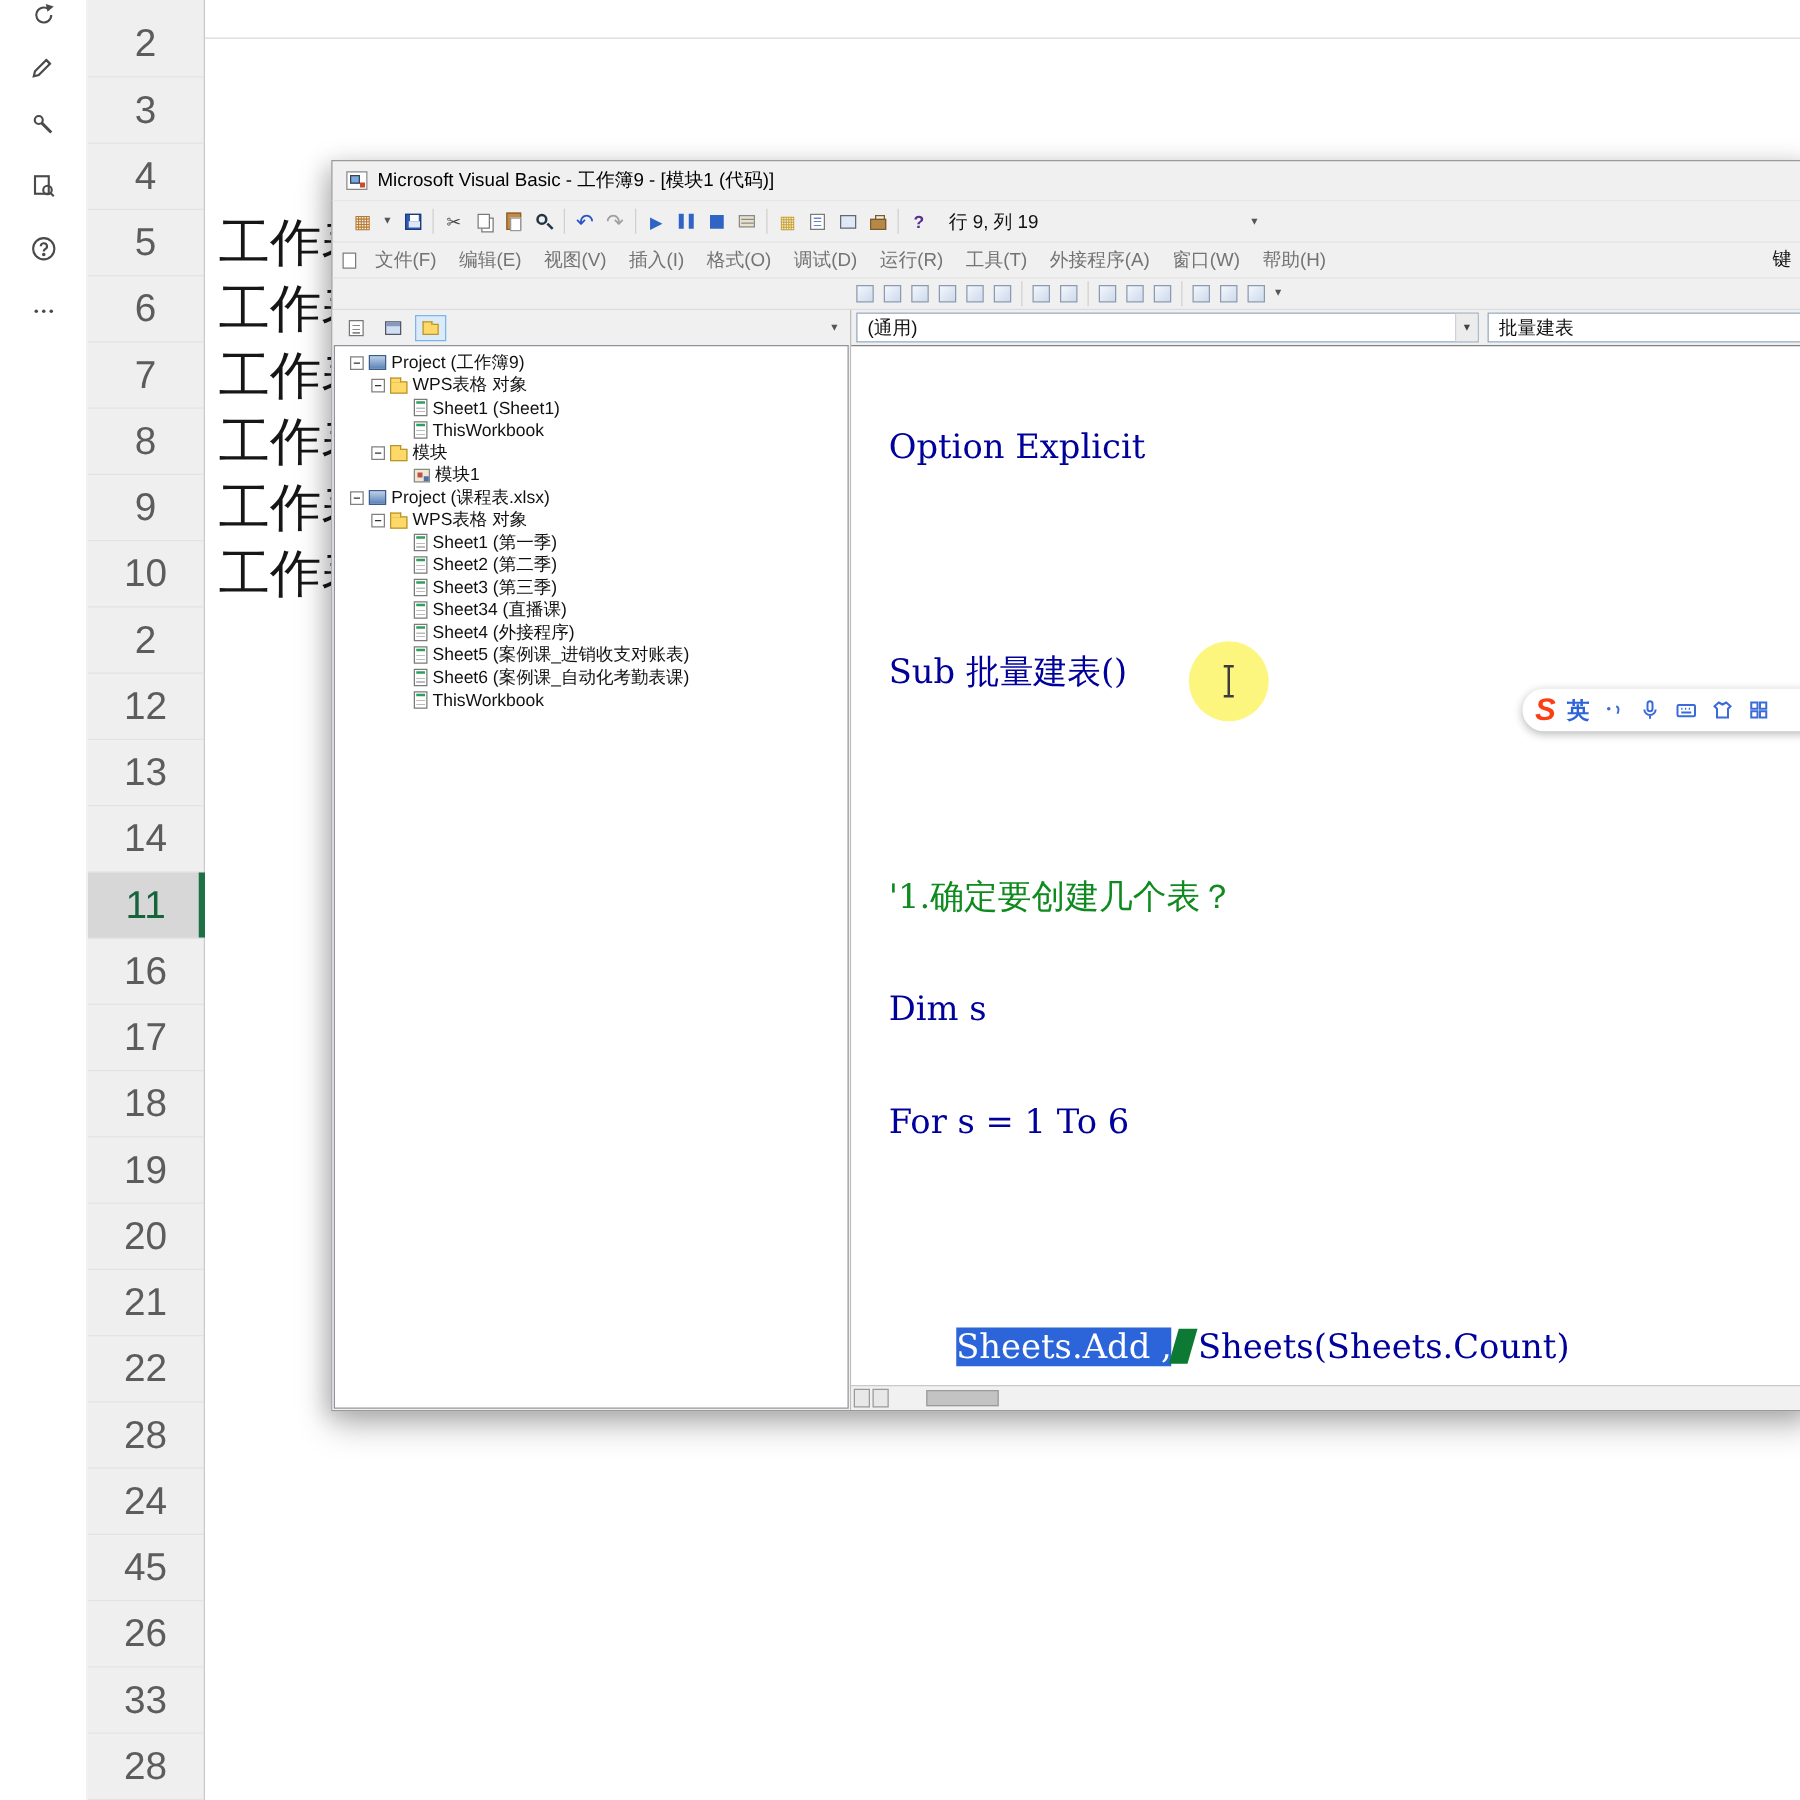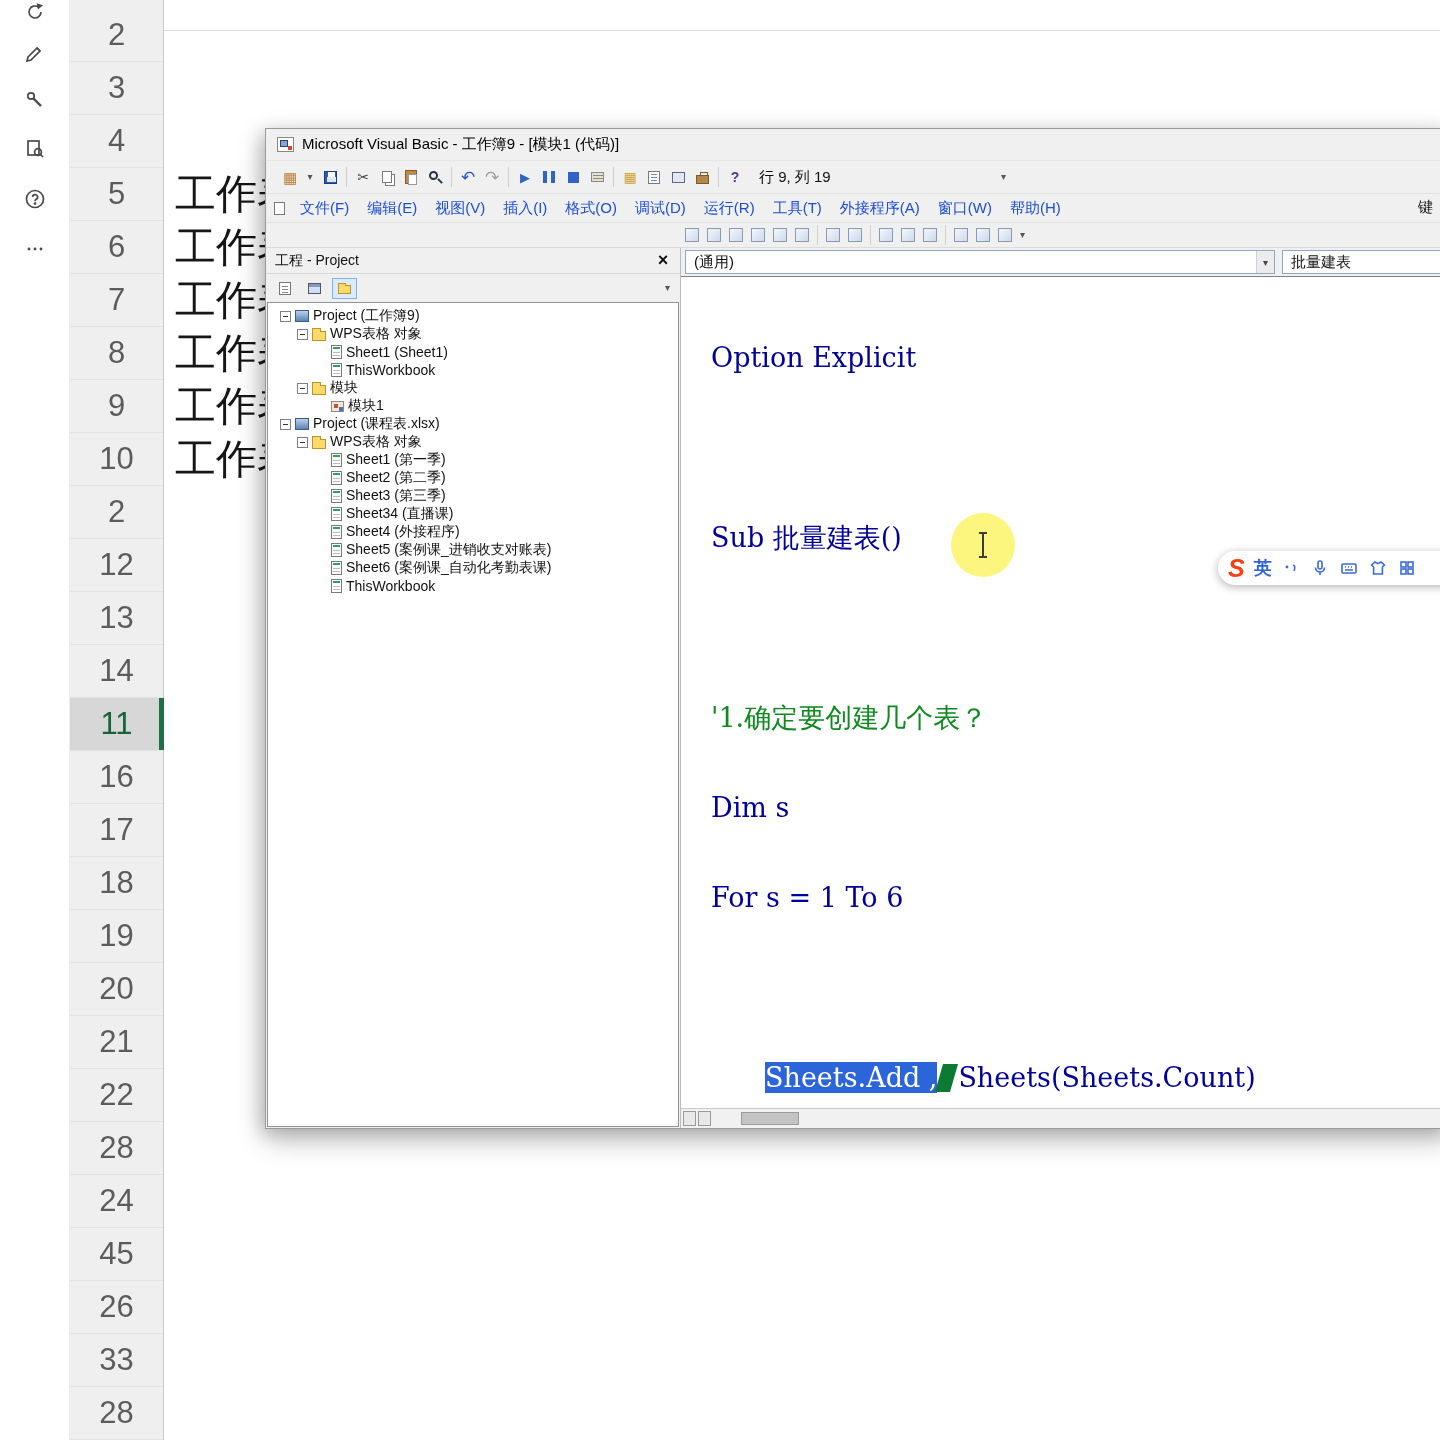--- a/index.html
+++ b/index.html
@@ -30,21 +30,21 @@
   .vbic::before{content:"";position:absolute;left:2px;top:2px;right:5px;bottom:4px;background:#7da7e0;border:1px solid #345}
   .vbic::after{content:"";position:absolute;right:1px;bottom:1px;width:4px;height:4px;background:#d04a2a}
 
   .tb1{height:34px;flex:none;display:flex;align-items:center;padding-left:12px;border-top:1px solid #e6e6e6;border-bottom:1px solid #e2e2e2;position:relative}
   .tbtn{width:24px;height:26px;flex:none;display:flex;align-items:center;justify-content:center}
   .vsep{width:1px;height:20px;background:#cfcfcf;margin:0 4px;flex:none}
   .status{margin-left:12px;font-size:15px;color:#111;white-space:nowrap}
   .tb-caret{position:absolute;left:735px;top:10px;font-size:10px;color:#555}
 
   .menubar{height:28px;flex:none;display:flex;align-items:center;padding-left:8px;font-size:15px;position:relative}
-  .mitem{padding:0 9px;height:24px;display:flex;align-items:center;color:#1d4ed8}
+  .mitem{padding:0 9px;height:24px;display:flex;align-items:center;color:#737373}
   .helpbox{position:absolute;left:1152px;top:4px;font-size:15px;color:#111}
 
   .tb2{height:26px;flex:none;display:flex;align-items:center;padding-left:415px;border-top:1px solid #e2e2e2;border-bottom:1px solid #dcdcdc}
   .tbtn2{width:22px;height:22px;flex:none;display:flex;align-items:center;justify-content:center}
   .icg{width:14px;height:14px;background:linear-gradient(135deg,#f4f7fc,#cdd9ec);border:1px solid #8a9ab0}
 
   .mainrow{flex:1;display:flex;min-height:0}
 
   
   #proj{width:415px;flex:none;background:#f0f0f0;border-right:1px solid #bdbdbd;display:flex;flex-direction:column}
@@ -96,21 +96,21 @@
   .ic-fld{width:13px;height:9px;background:#ffd86a;border:1px solid #b8962e;margin-top:3px}
   .ic-fld::before{content:"";position:absolute;left:-1px;top:-3px;width:6px;height:2px;background:#ffd86a;border:1px solid #b8962e;border-bottom:none}
   .g{line-height:1}
 
   
   #codepane{flex:1;display:flex;flex-direction:column;min-width:0}
   .comborow{height:28px;flex:none;display:flex;align-items:center;padding-left:4px;gap:7px}
   .combo{height:24px;background:#fff;border:1px solid #94a7c0;display:flex;align-items:center;font-size:15px;color:#111}
   .combo .ctext{padding-left:8px;flex:1;white-space:nowrap;overflow:hidden}
   .combo .carr{width:18px;height:100%;display:flex;align-items:center;justify-content:center;color:#444;font-size:10px;border-left:1px solid #c9d2de;background:#ececec}
-  .combo.left{width:590px;flex:none}
+  .combo.left{width:498px;flex:none}
   .combo.right{flex:1}
   .codearea{flex:1;background:#fff;border-top:1px solid #808080;position:relative;overflow:hidden}
   .code{position:absolute;left:0;top:6px;right:0;font-family:"DejaVu Serif","Liberation Serif",serif;font-size:27px;line-height:30px;color:#00009a;padding-left:30px;white-space:pre}
   .cl{height:30px}
   .cmt{color:#0f8a1f}
   .l9{padding-left:54px}
   .selblue{background:#2b65d9;color:#fff}
   .wedge{display:inline-block;width:15px;height:28px;background:#0d7a33;transform:skewX(-16deg);vertical-align:middle;margin:0 4px 4px 2px}
   .hscroll{height:20px;flex:none;background:#f1f1f1;border-top:1px solid #c9c9c9;display:flex;align-items:center;gap:2px;padding-left:2px;position:relative}
   .splitbtn{width:13px;height:15px;background:#e8e8e8;border:1px solid #9a9a9a}
@@ -398,24 +398,20 @@
         </span>
       <span class="tbtn2">
           <span class="icg"></span>
         </span>
       <span class="g" style="font-size:10px;color:#555;margin-left:4px">▾</span>
     </div>
 
     <div class="mainrow">
 
       <div id="proj">
-        <div class="pheader">
-          <span>工程 - Project</span>
-          <span class="pclose">×</span>
-        </div>
         <div class="ptools">
           <span class="pbtn">
               <span class="ic ic-vc"></span>
             </span>
           <span class="pbtn">
               <span class="ic ic-vo"></span>
             </span>
           <span class="pbtn active">
               <span class="ic ic-fld"></span>
             </span>

